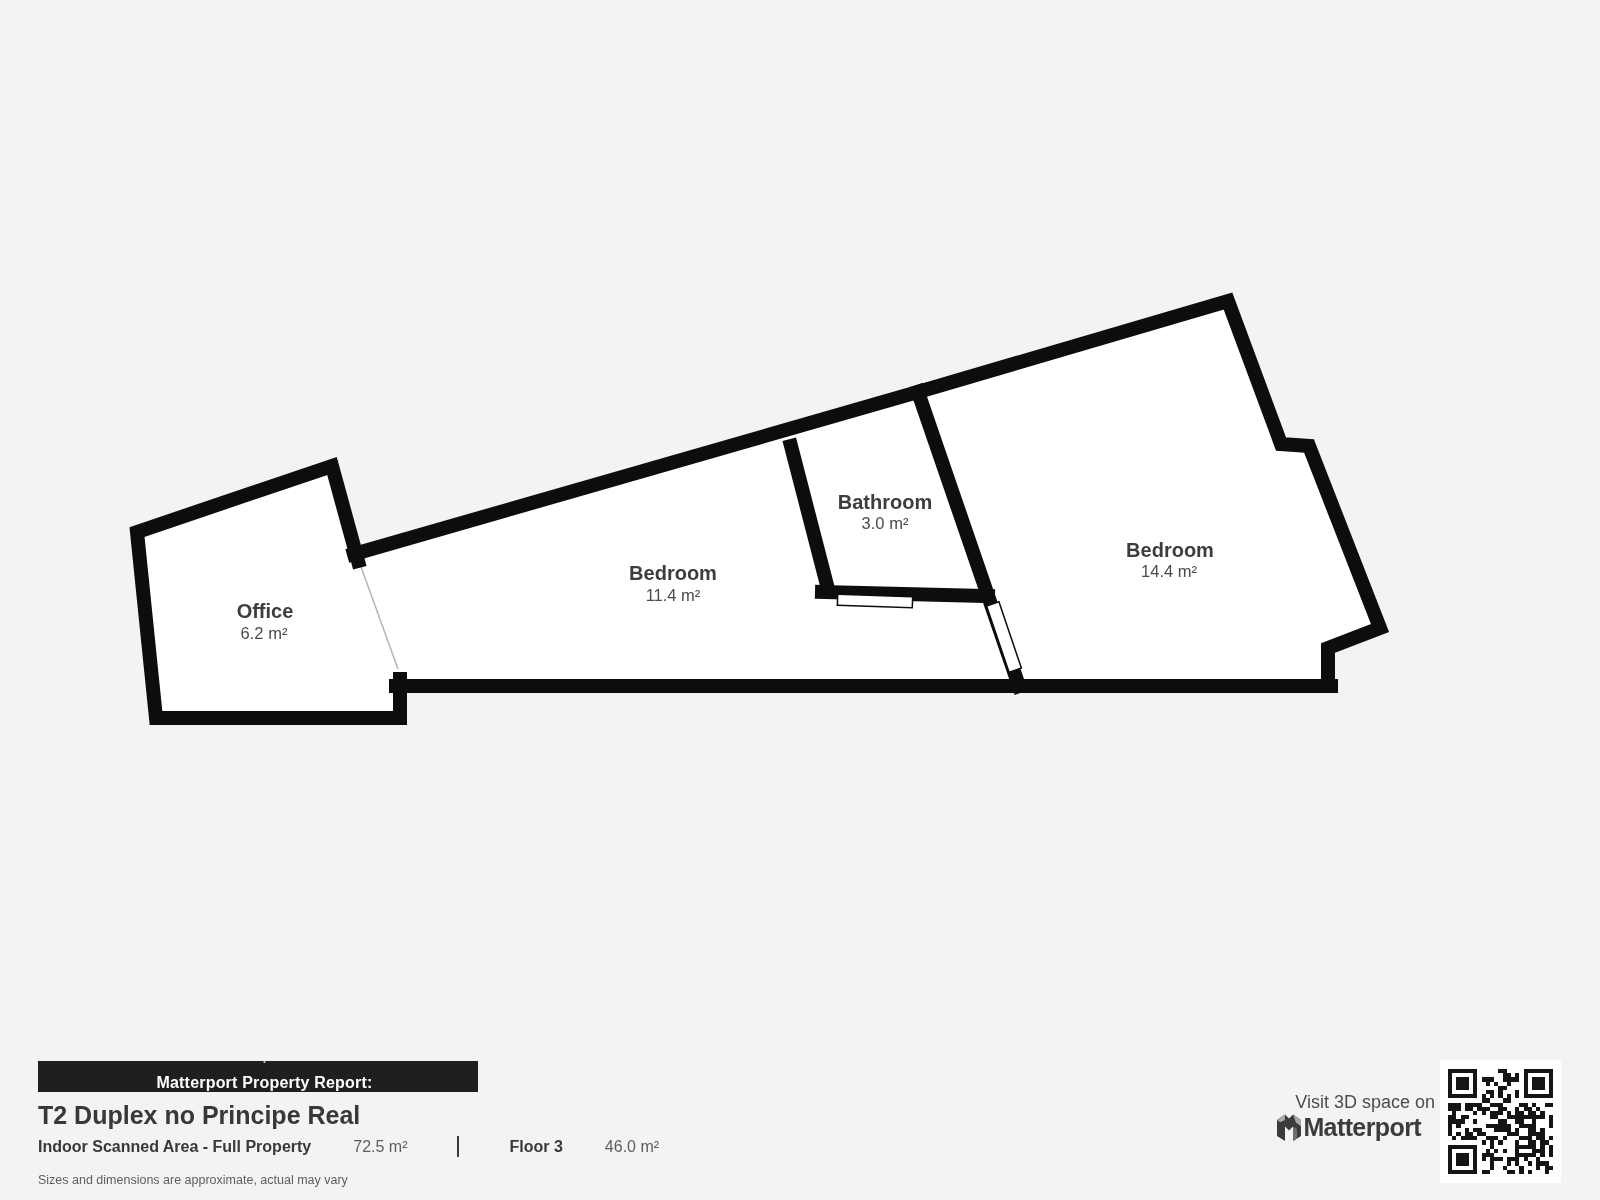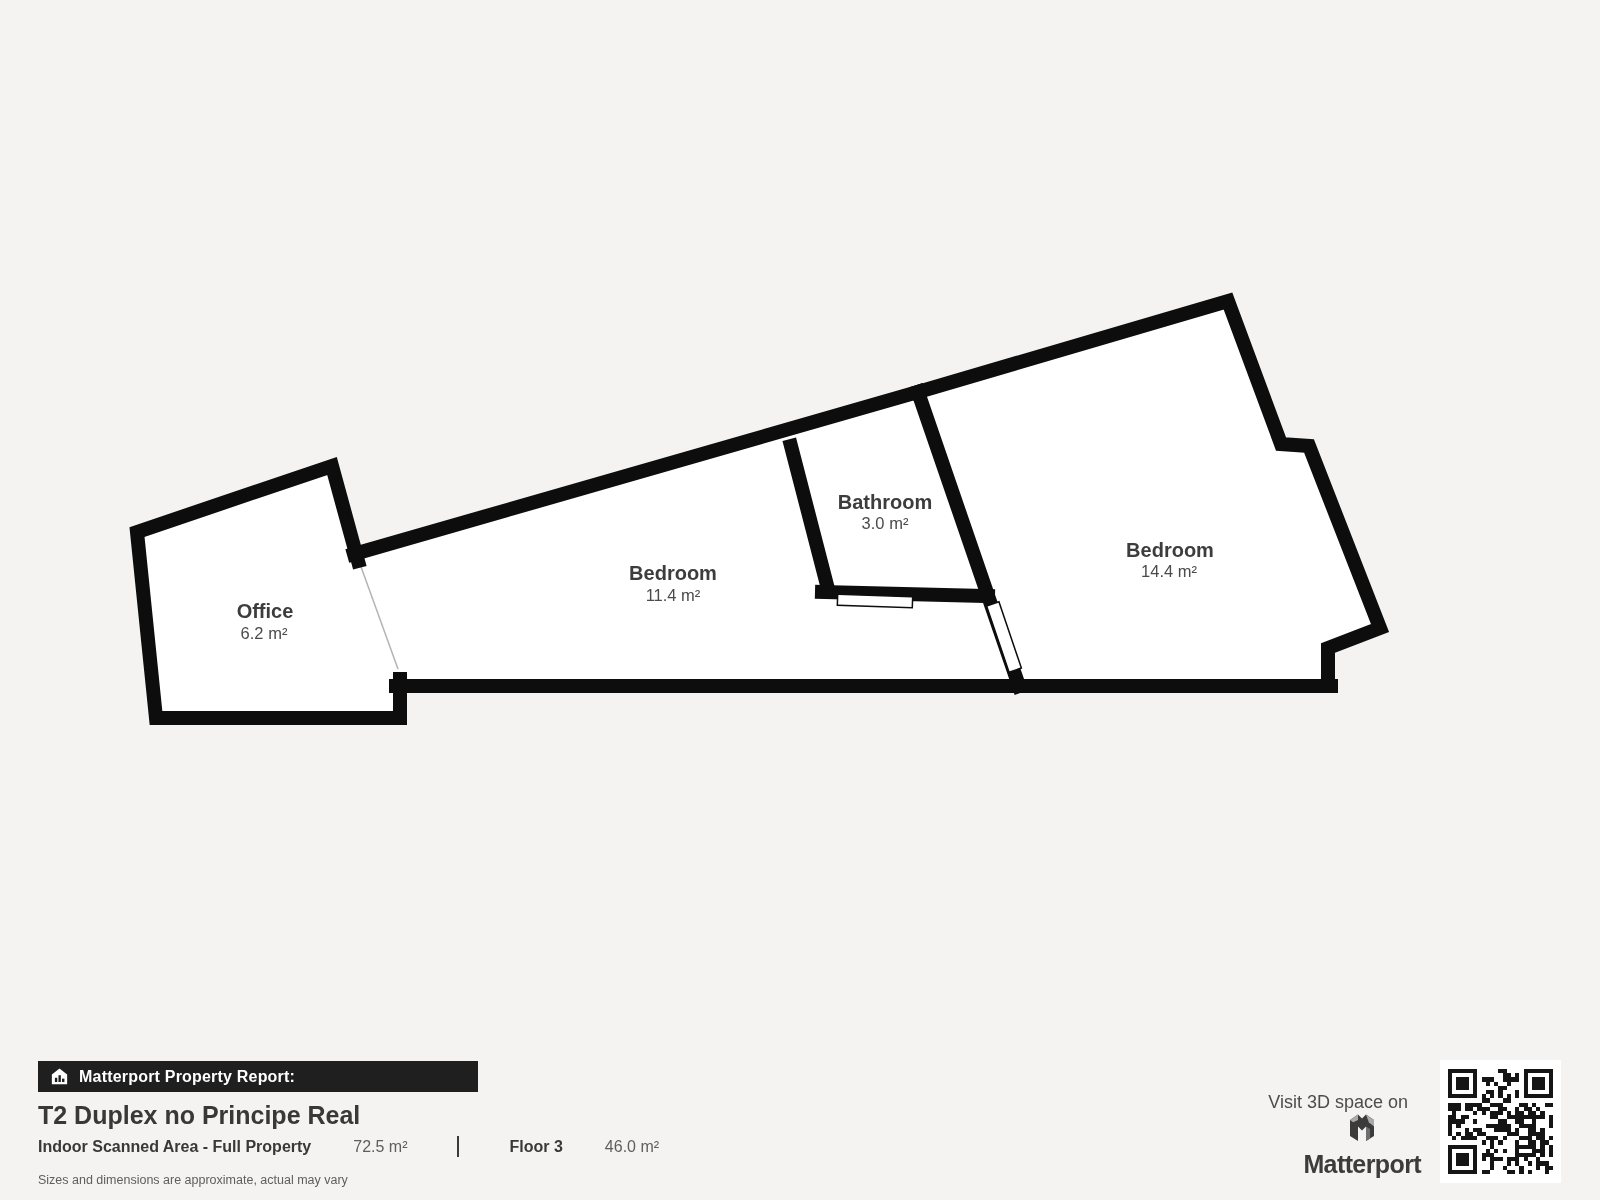--- a/index.html
+++ b/index.html
@@ -13,32 +13,32 @@
   #plan .room-name{font-size:20px;font-weight:700;fill:#3d3d3d;}
   #plan .room-area{font-size:16.5px;fill:#4b4b4b;}
   .room-fill{fill:#ffffff;}
   .wall{fill:none;stroke:#0d0d0d;stroke-width:14;stroke-linecap:square;stroke-linejoin:miter;}
   .open-line{stroke:#b7b4b0;stroke-width:1.5;}
   .door{fill:#ffffff;stroke:#0d0d0d;stroke-width:1.5;}
 
   
   .report-bar{position:absolute;left:38px;top:1061px;width:440px;height:31px;
       background:#1f1f1f;display:flex;align-items:center;gap:11px;
-      padding-left:13px;box-sizing:border-box;}
+      padding-left:13px;box-sizing:border-box;flex-direction:column;}
   .report-bar span{color:#ffffff;font-size:16px;font-weight:700;letter-spacing:.2px;}
   .report-title{position:absolute;left:38px;top:1101px;font-size:25px;font-weight:700;color:#383838;}
   .report-info{position:absolute;left:38px;top:1136px;display:flex;align-items:center;font-size:16px;gap:35px;}
   .report-info .b{font-weight:700;color:#383838;}
   .report-info .v{color:#5e5e5e;margin-left:7px;}
   .report-info .divider{width:2px;height:21px;background:#3a3a3a;margin:0 15px;}
   .report-disclaimer{position:absolute;left:38px;top:1165px;font-size:12.5px;color:#5e5e5e;margin-top:8px;}
 
   
-  .promo-visit{position:absolute;right:192px;top:1092px;font-size:18px;color:#4c4c4c;text-align:right;}
-  .promo-brand{position:absolute;right:179px;top:1113px;display:flex;align-items:center;gap:8px;flex-direction:column;}
+  .promo-visit{position:absolute;right:165px;top:1092px;font-size:18px;color:#4c4c4c;text-align:right;}
+  .promo-brand{position:absolute;right:179px;top:1113px;display:flex;align-items:center;}
   .promo-brand .wordmark{font-size:25px;font-weight:700;color:#3c3c3c;letter-spacing:-0.6px;}
   .qr-box{position:absolute;left:1440px;top:1060px;width:121px;height:123px;background:#ffffff;
       display:flex;align-items:center;justify-content:center;}
   .qr-box svg{width:105px;height:105px;shape-rendering:crispEdges;}
 </style>
 </head>
 <body>
 
 <div id="app">
 

